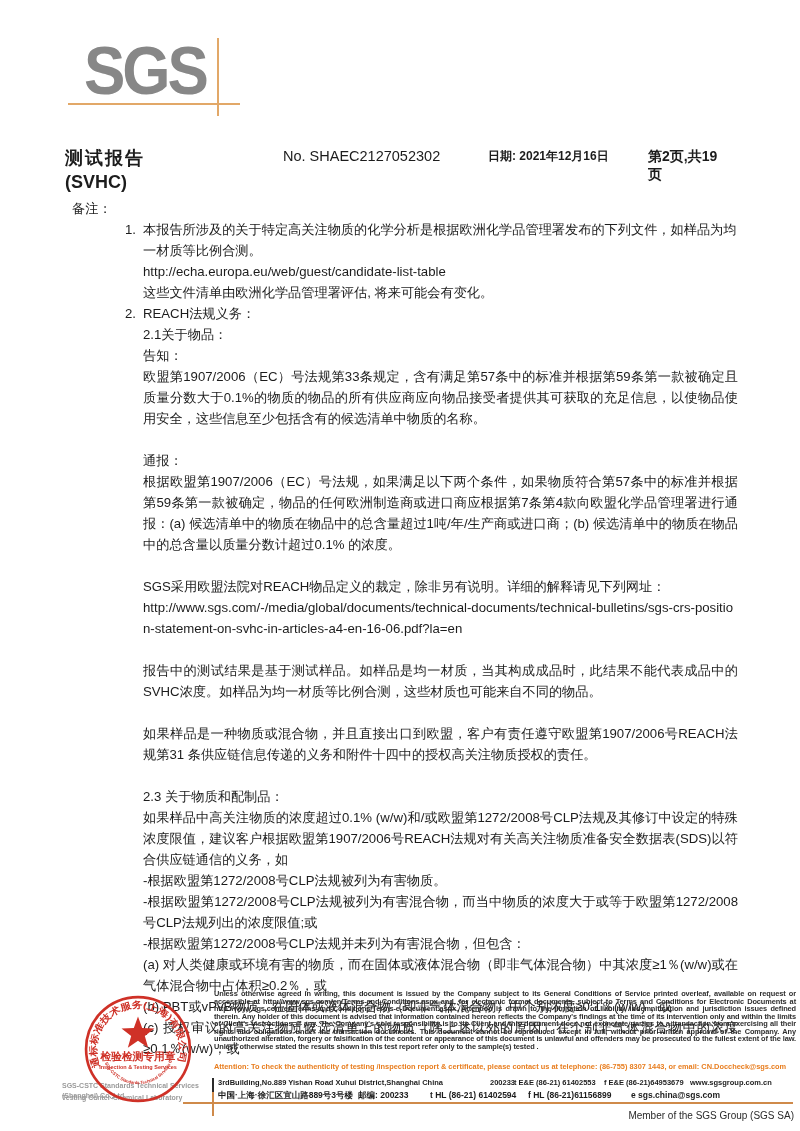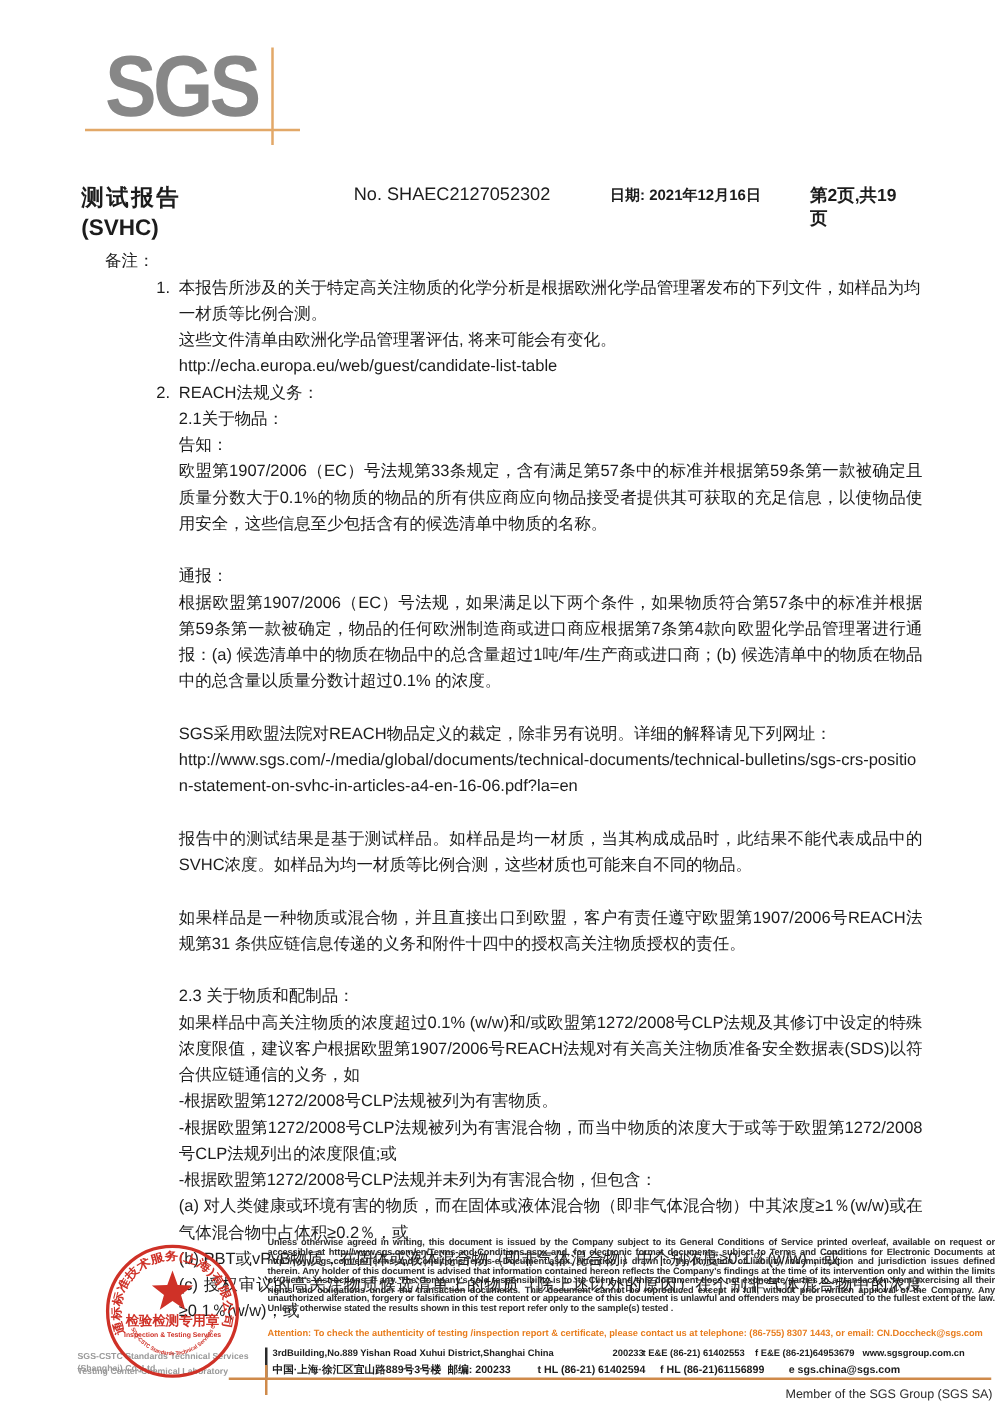--- a/index.html
+++ b/index.html
@@ -15,21 +15,21 @@
   .title-row{position:absolute;left:0;top:146px;width:724px;height:22px;}
   .doc-title{position:absolute;left:65px;top:0;font-size:18px;font-weight:700;letter-spacing:2px;}
   .report-no{position:absolute;left:283px;top:2px;font-size:14.5px;font-weight:500;}
   .report-date{position:absolute;left:488px;top:2px;font-size:12px;font-weight:600;}
   .page-ind{position:absolute;left:648px;top:2px;font-size:14px;font-weight:600;}
   .doc-subtitle{position:absolute;left:65px;top:172px;font-size:18px;font-weight:700;}
 
   
   .body-block{position:absolute;left:68px;top:198px;width:670px;font-size:13.2px;line-height:21px;}
   .para{margin:0;}
-  .para.label{margin-left:16px;}
+  .para.label{margin-left:4px;}
   .para.item{display:flex;}
   .para.item .num{flex:none;width:18px;margin-left:57px;}
   .para.item .ptext{flex:1;}
   .para.ind{margin-left:75px;text-align:justify;}
   .para.url{margin-left:75px;word-break:break-all;text-align:left;}
   .para.gap{height:21px;}
 
   
   .gray-co{position:absolute;left:62px;width:170px;font-size:7px;font-weight:700;color:#9a9a9a;line-height:10px;}
   .gray-co.l1{top:1081px;}
@@ -68,22 +68,22 @@
     <div class="page-ind">第2页,共19页</div>
   </div>
   <div class="doc-subtitle">(SVHC)</div>
 
   <div class="body-block">
       <div class="para label">备注：</div>
       <div class="para item">
         <span class="num">1.</span>
         <span class="ptext">本报告所涉及的关于特定高关注物质的化学分析是根据欧洲化学品管理署发布的下列文件，如样品为均一材质等比例合测。</span>
       </div>
+      <div class="para url">http://echa.europa.eu/web/guest/candidate-list-table</div>
       <div class="para ind">这些文件清单由欧洲化学品管理署评估, 将来可能会有变化。</div>
-      <div class="para url">http://echa.europa.eu/web/guest/candidate-list-table</div>
       <div class="para item">
         <span class="num">2.</span>
         <span class="ptext">REACH法规义务：</span>
       </div>
       <div class="para ind">2.1关于物品：</div>
       <div class="para ind">告知：</div>
       <div class="para ind">欧盟第1907/2006（EC）号法规第33条规定，含有满足第57条中的标准并根据第59条第一款被确定且质量分数大于0.1%的物质的物品的所有供应商应向物品接受者提供其可获取的充足信息，以使物品使用安全，这些信息至少包括含有的候选清单中物质的名称。</div>
       <div class="para gap"></div>
       <div class="para ind">通报：</div>
       <div class="para ind">根据欧盟第1907/2006（EC）号法规，如果满足以下两个条件，如果物质符合第57条中的标准并根据第59条第一款被确定，物品的任何欧洲制造商或进口商应根据第7条第4款向欧盟化学品管理署进行通报：(a) 候选清单中的物质在物品中的总含量超过1吨/年/生产商或进口商；(b) 候选清单中的物质在物品中的总含量以质量分数计超过0.1% 的浓度。</div>

